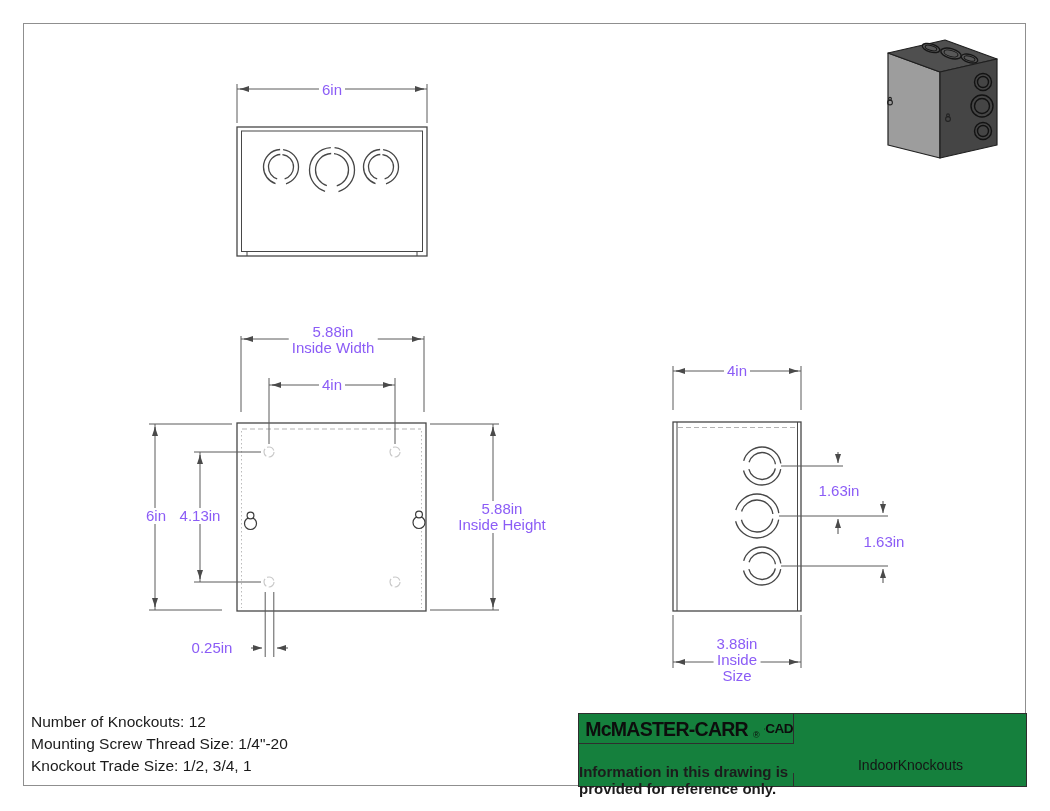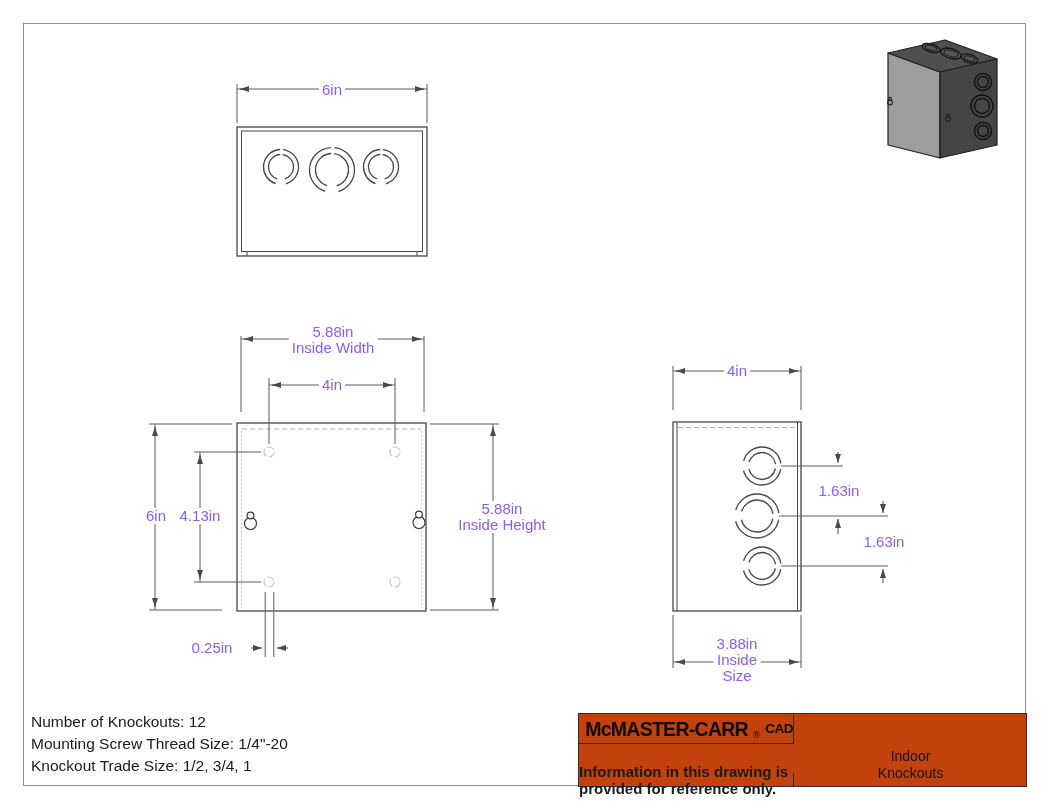--- a/index.html
+++ b/index.html
@@ -7,32 +7,32 @@
         font-family:"Liberation Sans",sans-serif;}
   #frame{position:absolute;left:23px;top:23px;width:1003px;height:763px;
          border:1.5px solid #8f8f8f;box-sizing:border-box;}
   svg{position:absolute;left:0;top:0;}
   .dim{position:absolute;transform:translate(-50%,-50%);background:#fff;
        font-size:15px;line-height:16px;color:#8b5cf6;white-space:nowrap;
        text-align:center;padding:0 3px;}
   #specs{position:absolute;left:31px;top:711px;font-size:15.5px;line-height:22px;color:#1a1a1a;}
   
   #tblock{position:absolute;left:578px;top:713px;width:449px;height:74px;
-          border:1px solid #2e2e2e;box-sizing:border-box;background:#c2410c;}
+          border:1px solid #2e2e2e;box-sizing:border-box;background:#15803d;}
   .cell{position:absolute;box-sizing:border-box;}
   .c-logo{left:0;top:0;width:215px;height:30px;border-right:1px solid #2e2e2e;
           border-bottom:1px solid #2e2e2e;display:flex;align-items:center;justify-content:center;}
   .c-url{left:0;top:30px;width:215px;height:29px;border-right:1px solid #2e2e2e;
          border-bottom:1px solid #2e2e2e;display:flex;flex-direction:column;
          align-items:center;justify-content:center;font-size:13.5px;line-height:14.5px;color:#1c1c1c;}
   .c-disc{left:0;top:59px;width:215px;height:13px;border-right:1px solid #2e2e2e;
           display:flex;align-items:center;justify-content:center;font-size:15px;color:#1c1c1c;font-weight:bold;}
   .c-part{left:215px;top:0;width:233px;height:30px;border-bottom:1px solid #2e2e2e;
           display:flex;align-items:center;}
-  .c-prod{left:215px;top:30px;width:233px;height:42px;display:flex;flex-direction:column;
+  .c-prod{left:215px;top:30px;width:233px;height:42px;display:flex;flex-direction:row;
           align-items:center;justify-content:center;font-size:14px;line-height:17px;color:#151515;}
   .brand{font-weight:bold;font-size:21px;letter-spacing:-0.8px;color:#0d0d0d;
          display:inline-block;transform:scaleX(.93);white-space:nowrap;}
   .rmark{font-size:9px;color:#0d0d0d;align-self:flex-end;margin:0 1px 3px -1px;}
   .cadtxt{font-weight:bold;font-size:13.5px;color:#0d0d0d;letter-spacing:-0.5px;}
   .plabel{font-size:10px;line-height:10.5px;color:#1a1a1a;margin-left:9px;text-align:center;}
   .pnum{flex:1;text-align:center;font-weight:bold;font-size:26px;color:#0b0b0b;letter-spacing:0.5px;}
 </style>
 </head>
 <body>

